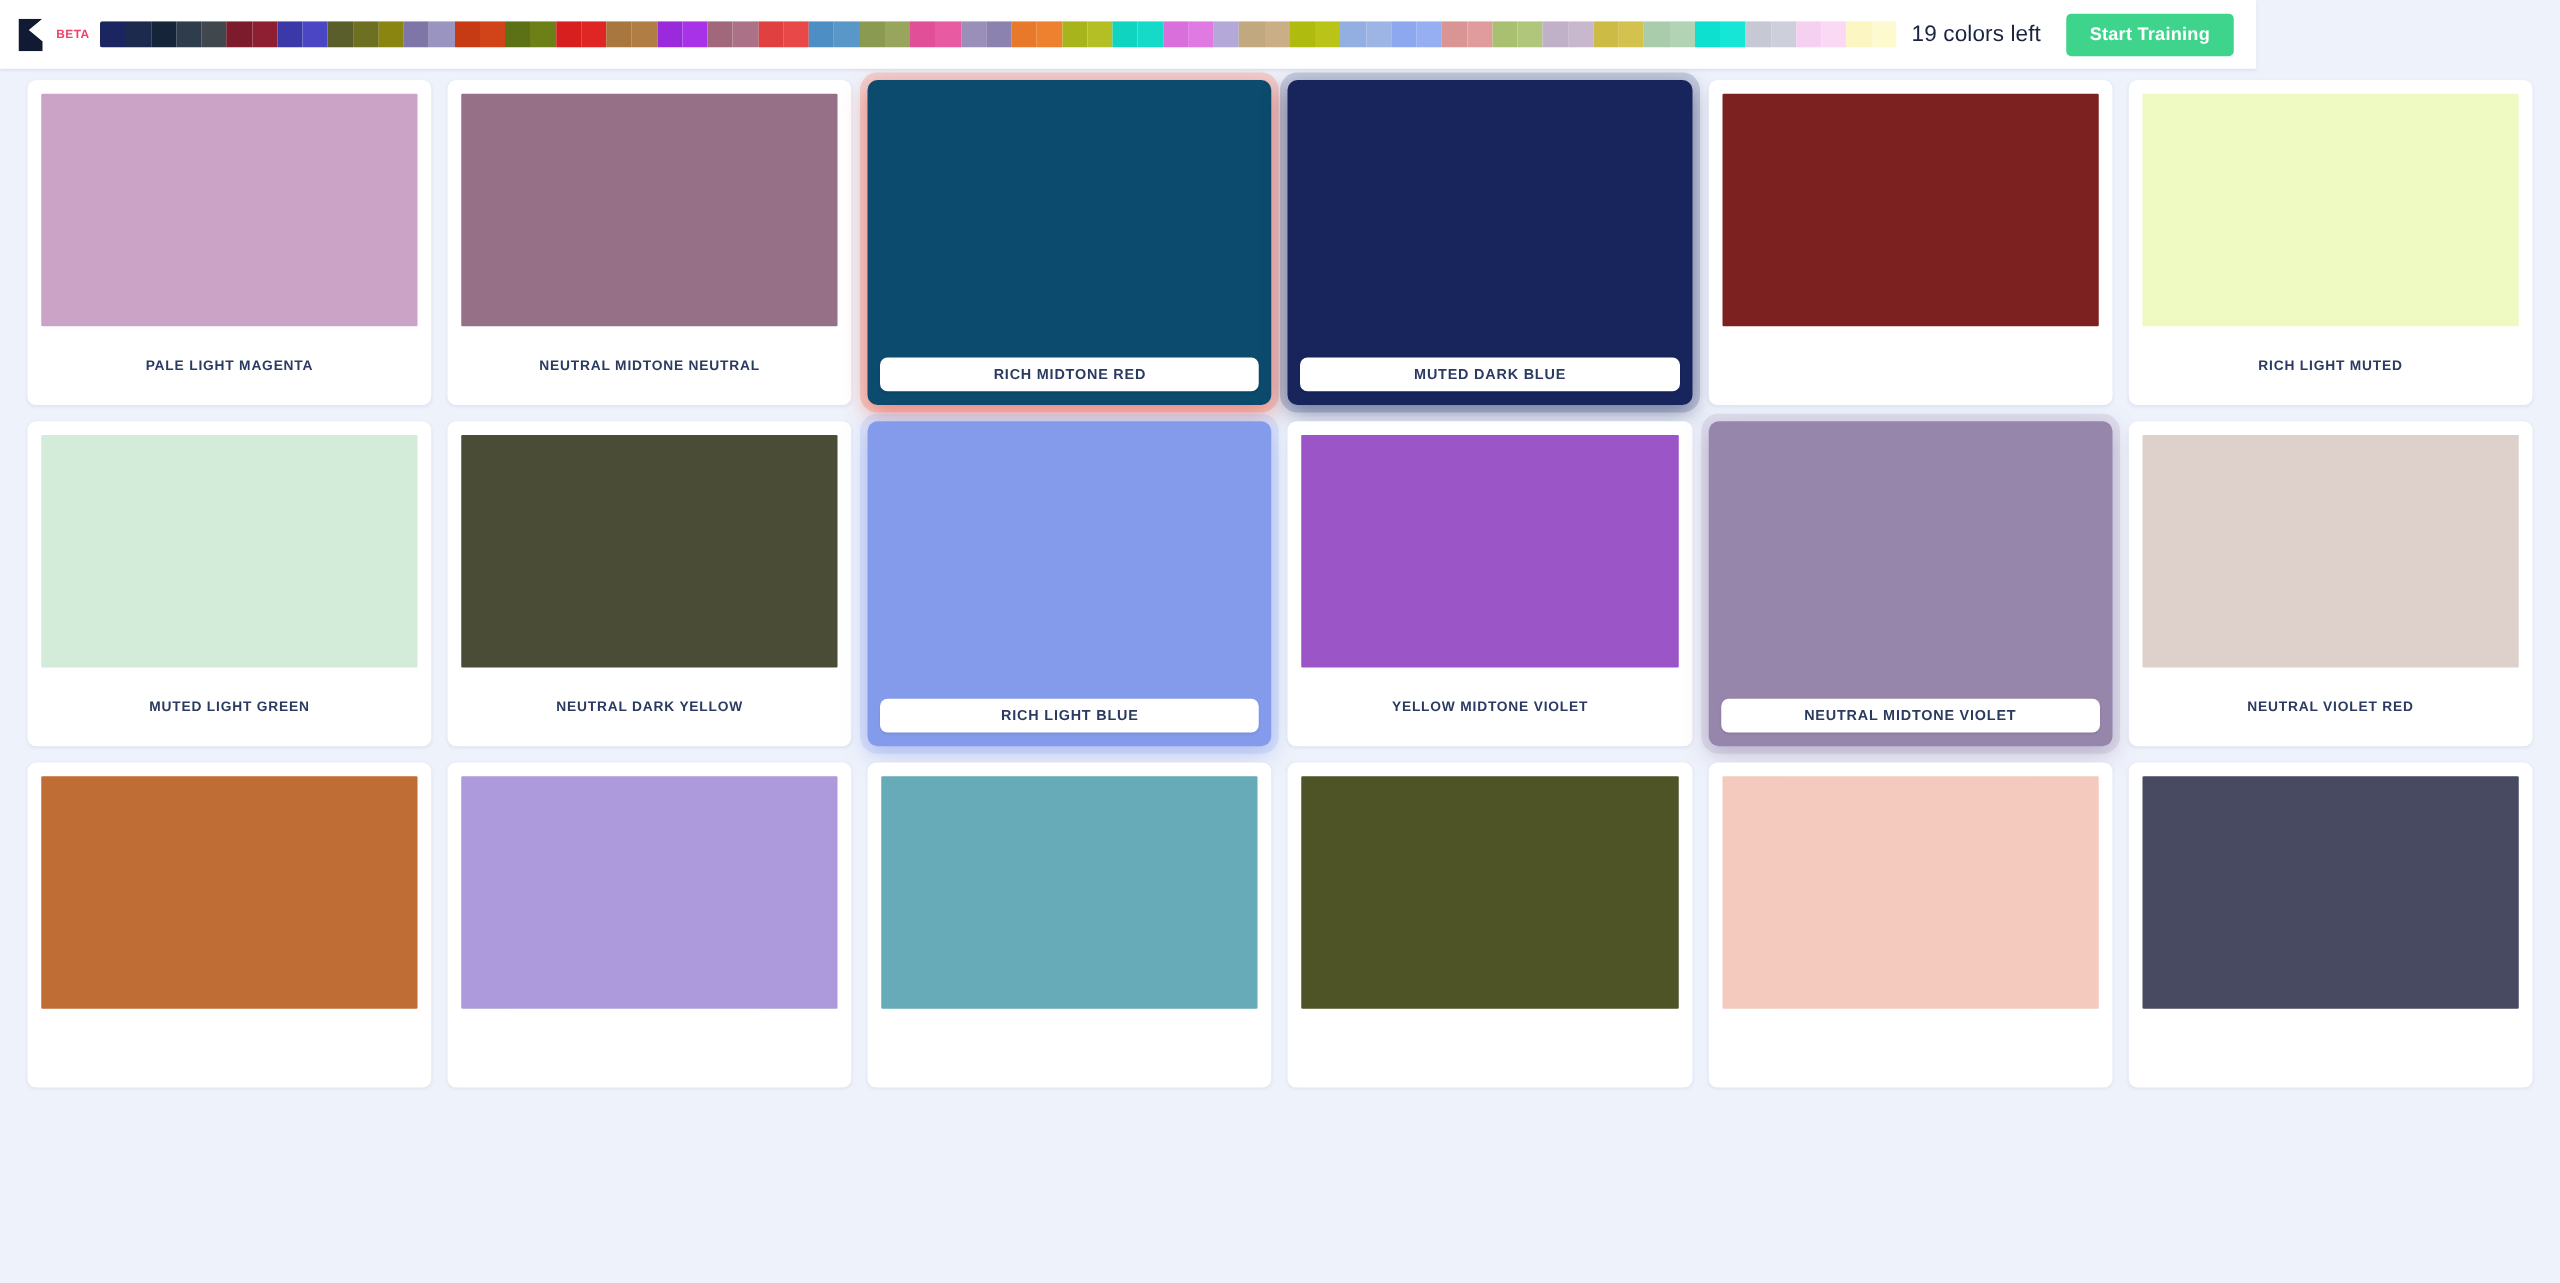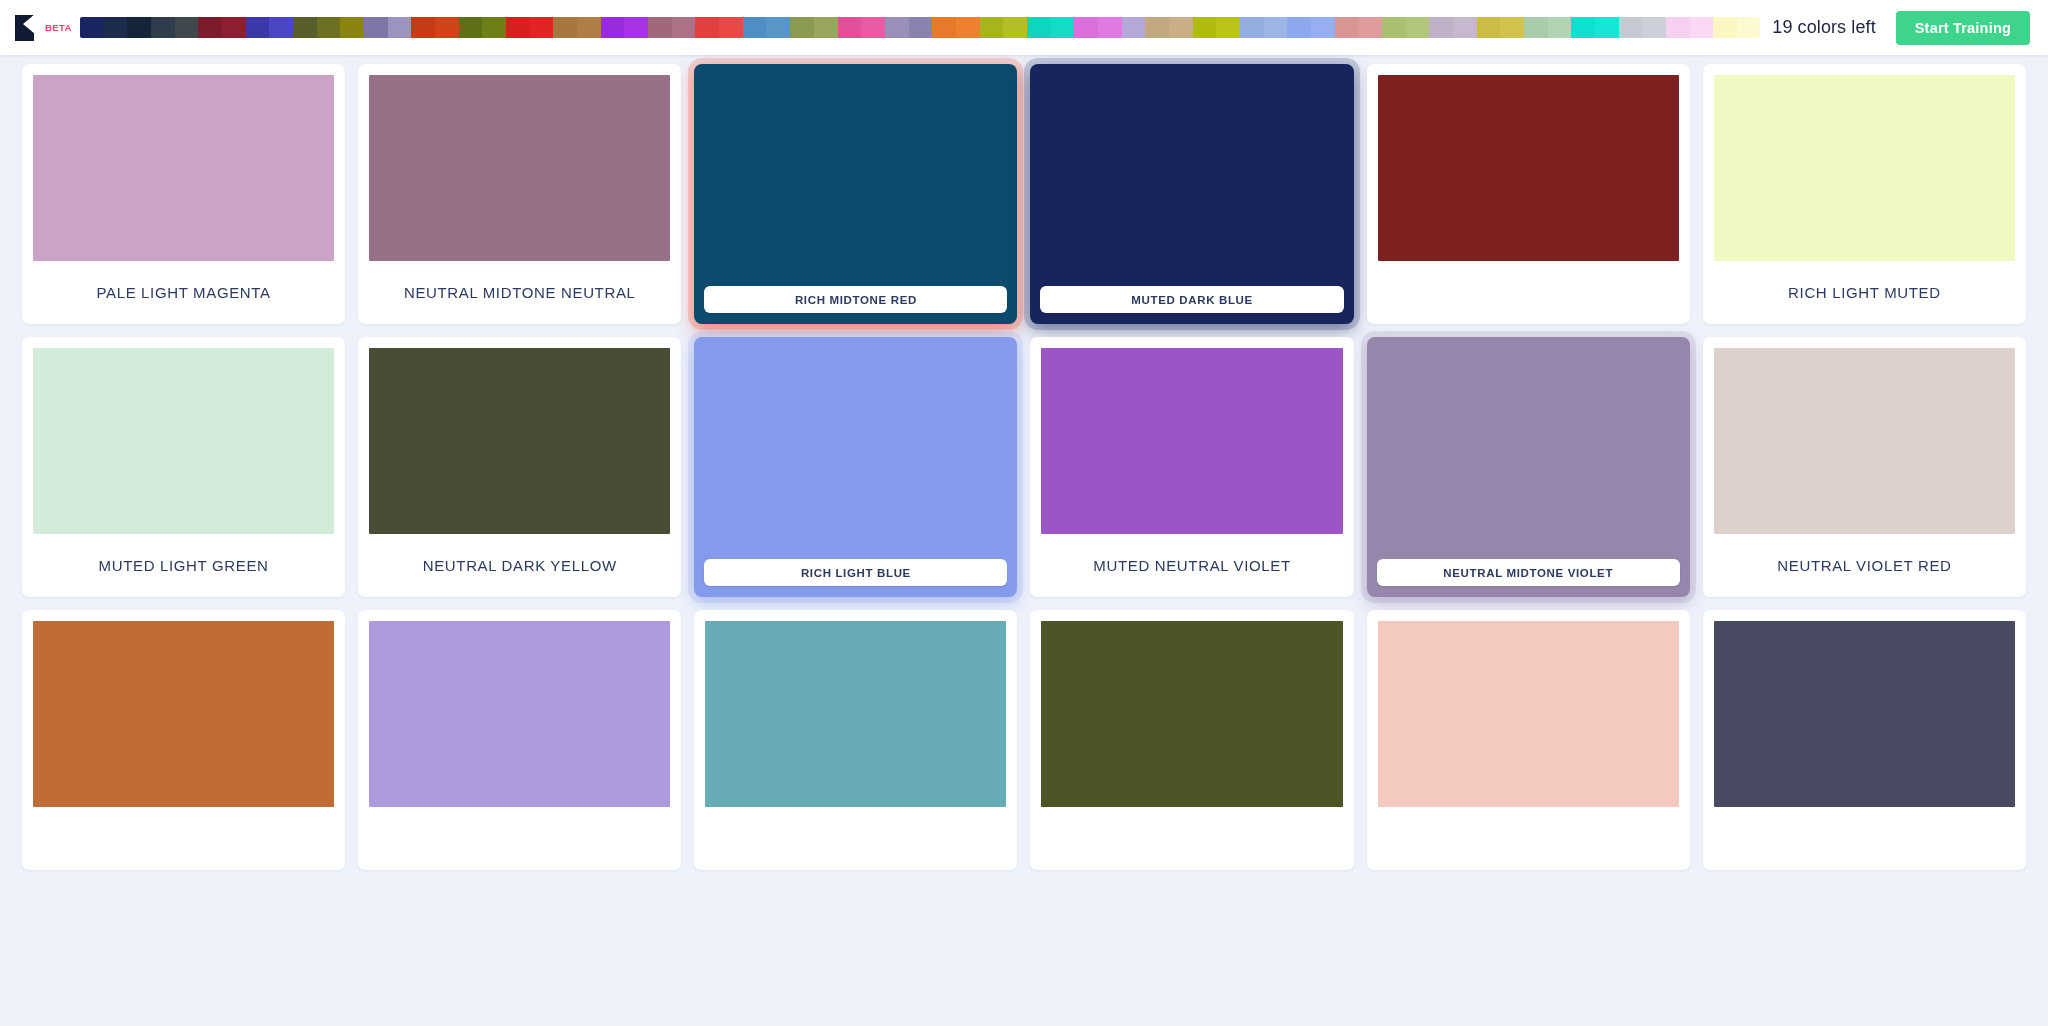--- a/index.html
+++ b/index.html
@@ -7,21 +7,21 @@
     width: 2048px;
     height: 1026px;
     overflow: hidden;
     background: #eef2fb;
     font-family: "Liberation Sans", sans-serif;
   }
 
   
   #topbar {
     position: relative;
-    width: 2048px;
+    width: 1805px;
     height: 55px;
     background: #ffffff;
     display: flex;
     align-items: center;
     box-shadow: 0 1px 3px rgba(20,30,70,0.10);
     z-index: 20;
   }
   #brand {
     display: flex;
     align-items: center;
@@ -105,22 +105,22 @@
     flex: 0 0 auto;
     height: 186px;
     width: 100%;
     border-radius: 1px;
   }
   .card.unsel .label {
     flex: 1 1 auto;
     display: flex;
     align-items: center;
     justify-content: center;
-    font-size: 15px;
-    font-weight: normal;
+    font-size: 11px;
+    font-weight: bold;
     letter-spacing: 0.65px;
     color: #2b3a61;
     text-align: center;
     padding: 0 6px;
   }
 
   
   .card.sel {
     padding: 0;
     display: flex;
@@ -268,21 +268,21 @@
       </div>
       <div class="card unsel">
         <div class="swatch" style="background: rgb(74, 76, 54);"></div>
         <div class="label">NEUTRAL DARK YELLOW</div>
       </div>
       <div class="card sel" style="background: rgb(132, 155, 235); box-shadow: rgba(132, 155, 235, 0.5) 0px 6px 18px, rgba(132, 155, 235, 0.18) 0px 0px 0px 6px;">
         <div class="pill">RICH LIGHT BLUE</div>
       </div>
       <div class="card unsel">
         <div class="swatch" style="background: rgb(156, 85, 198);"></div>
-        <div class="label">MUTED NEUTRAL VIOLET</div>
+        <div class="label">YELLOW MIDTONE VIOLET</div>
       </div>
       <div class="card sel" style="background: rgb(150, 134, 171); box-shadow: rgba(150, 134, 171, 0.5) 0px 6px 18px, rgba(150, 134, 171, 0.18) 0px 0px 0px 6px;">
         <div class="pill">NEUTRAL MIDTONE VIOLET</div>
       </div>
       <div class="card unsel">
         <div class="swatch" style="background: rgb(222, 208, 203);"></div>
         <div class="label">NEUTRAL VIOLET RED</div>
       </div>
       <div class="card unsel">
         <div class="swatch" style="background: rgb(191, 108, 53);"></div>

